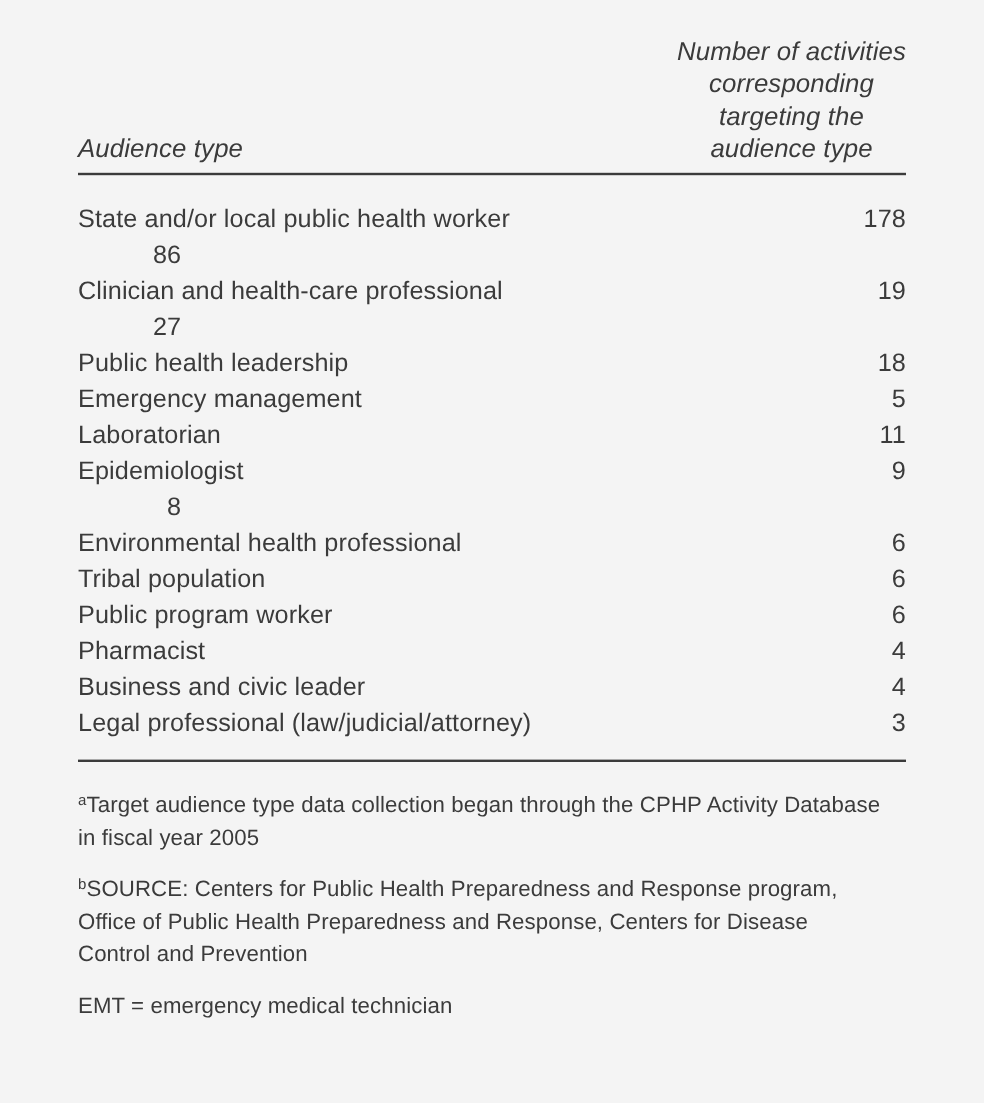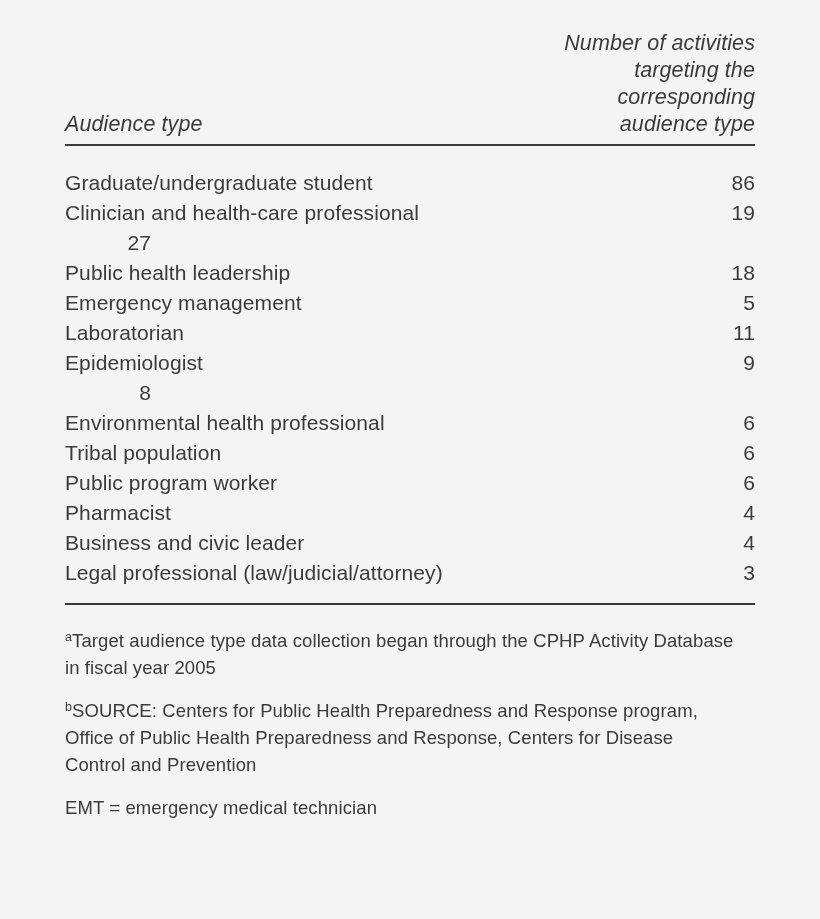--- a/index.html
+++ b/index.html
@@ -39,21 +39,21 @@
     padding-bottom: 1px;
   }
   .th-right {
     font-style: italic;
     font-size: 21.5px;
     line-height: 27px;
     text-align: right;
     letter-spacing: .1px;
     max-width: 250px;
   }
-  .th-right .hl { display: block; }
+  .th-right .hl { display: block; text-align: center; }
 
   .rule {
     border: 0;
     border-top: 2px solid #3b3b3b;
     margin: 0;
     height: 0;
   }
   .rule-top { margin-bottom: 22px; }
   .rule-bottom { margin-top: 15px; margin-bottom: 22px; }
 
@@ -101,31 +101,34 @@
 </style>
 </head>
 <body>
 
 <div class="table-figure">
 
   <div class="thead">
     <div class="th-left">Audience type</div>
     <div class="th-right">
       <span class="hl">Number of activities</span>
+      <span class="hl">corresponding</span>
       <span class="hl">targeting the</span>
-      <span class="hl">corresponding</span>
       <span class="hl">audience type</span>
     </div>
   </div>
 
   <hr class="rule rule-top">
 
   <div class="tbody" id="tbody">
       <div class="row">
-        <div class="label"><span>Graduate/undergraduate student</span></div>
+        <div class="label"><span>State and/or local public health worker</span></div>
+        <div class="value">178</div>
+      </div>
+      <div class="row">
         <div class="value">86</div>
       </div>
       <div class="row">
         <div class="label"><span>Clinician and health-care professional</span></div>
         <div class="value">19</div>
       </div>
       <div class="row">
         <div class="value">27</div>
       </div>
       <div class="row">

